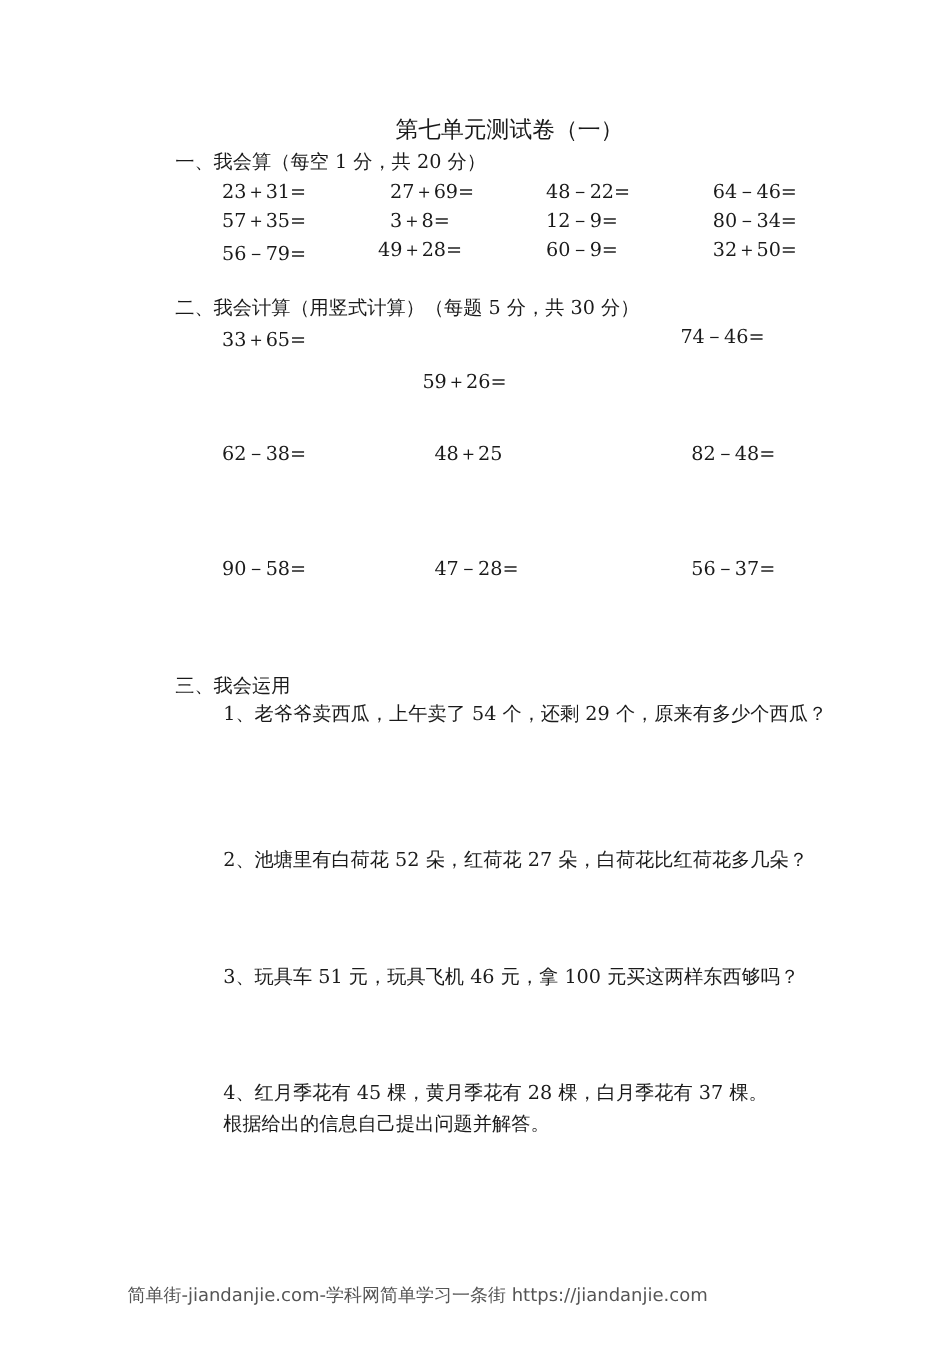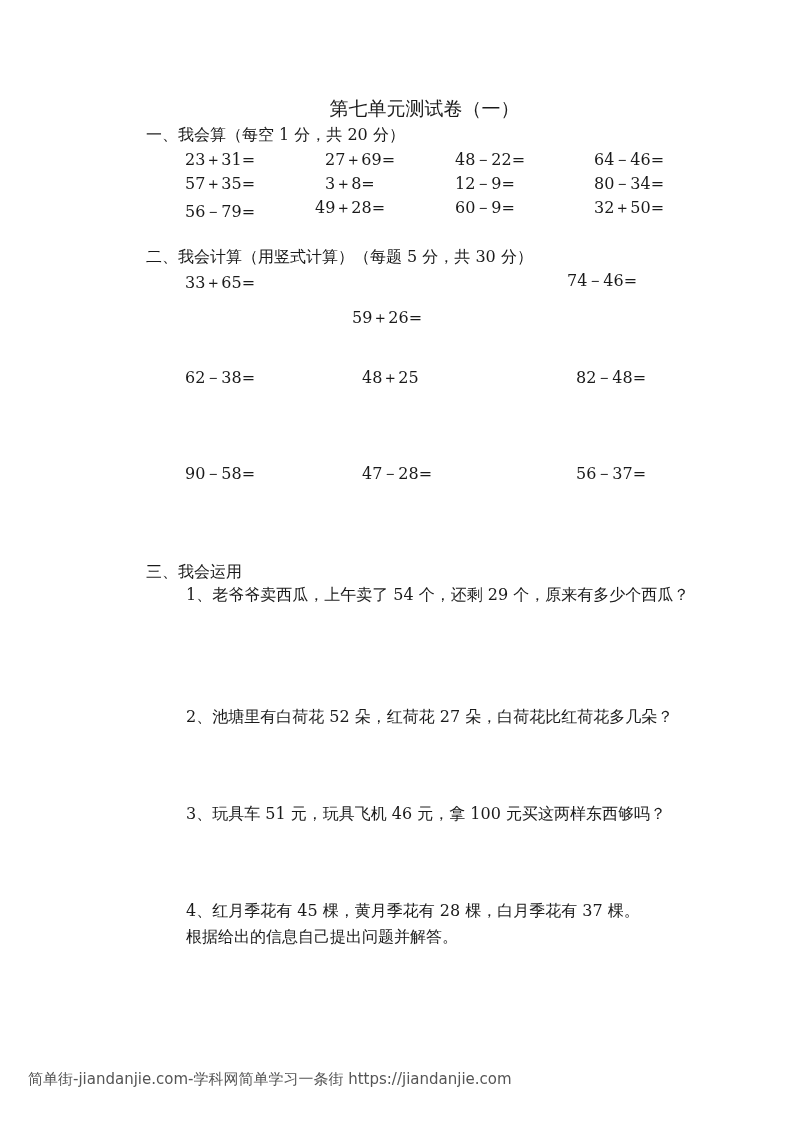--- a/index.html
+++ b/index.html
@@ -39,20 +39,21 @@
       white-space: normal;
       text-indent: 40px;
     }
     .problem-cont {
       left: 158px;
       font-size: 16px;
       line-height: 26px;
     }
     .footer {
       left: 0; width: 640px; top: 1069px;
+      text-align: center;
       font-family: "DejaVu Sans", "Liberation Sans", sans-serif;
       font-size: 15px;
       line-height: 20px;
       color: #555555;
     }
   </style>
 </head>
 <body>
 
 <div>

